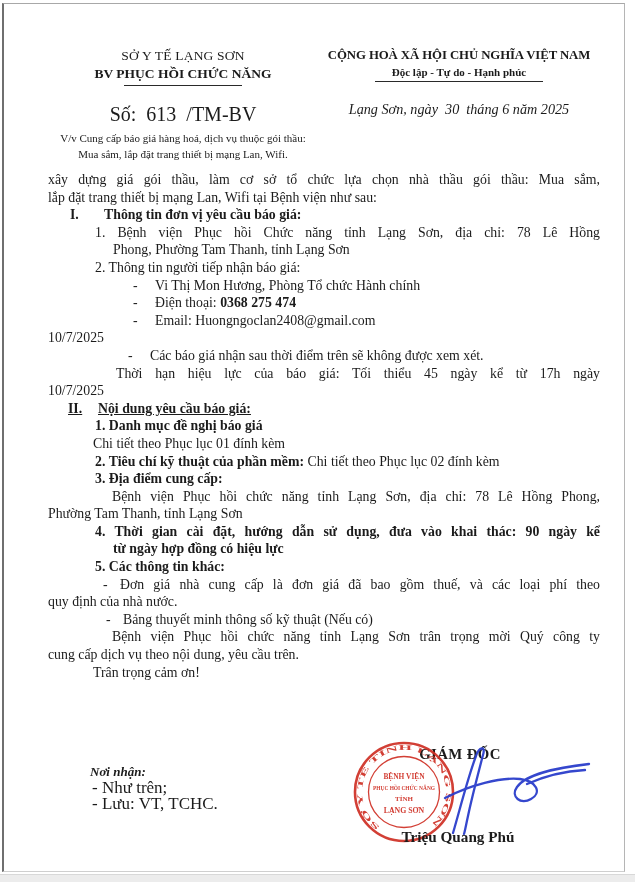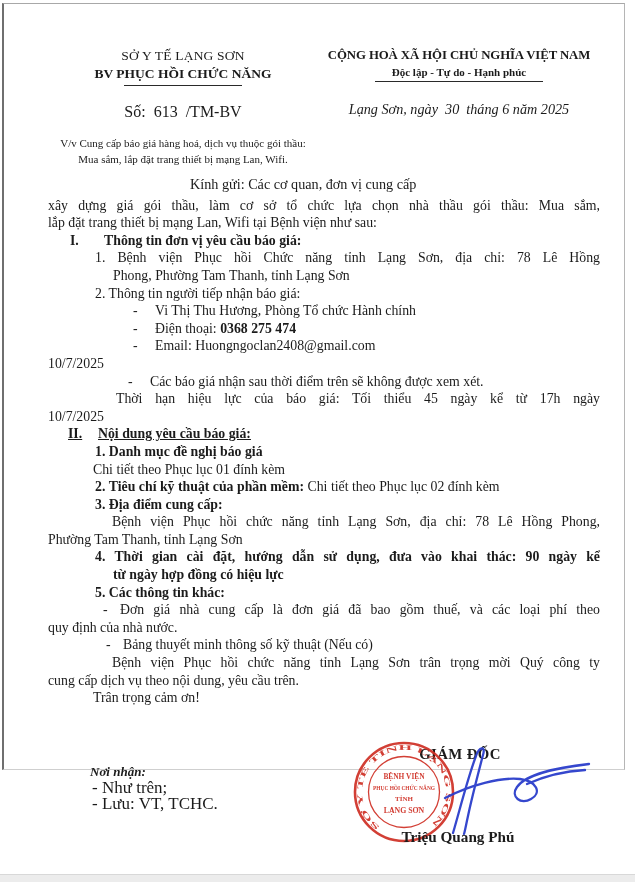--- a/index.html
+++ b/index.html
@@ -2,43 +2,43 @@
 <html><head>
 <meta charset="utf-8">
 <style>
   html,body{margin:0;padding:0;}
   body{
     width:635px;height:882px;position:relative;background:#ffffff;
     font-family:"Liberation Serif","DejaVu Serif",serif;color:#1b1b1b;
     overflow:hidden;
   }
   .page{
-    position:absolute;left:2px;top:3px;width:623px;height:767px;
+    position:absolute;left:2px;top:3px;width:623px;height:869px;
     box-sizing:border-box;background:#fff;
     border:1px solid #a8a8a8;border-left:2px solid #6f6f6f;
     border-right-color:#b5b5b5;border-bottom-color:#cfcfcf;
     padding:44px 24px 16px 44px;
   }
   .bottom-strip{
     position:absolute;left:0;top:874px;width:635px;height:8px;
     background:#ececec;border-top:1px solid #d8d8d8;
   }
   
   .hdr{display:flex;}
   .hdr-left{width:270px;text-align:center;}
   .hdr-right{width:278px;text-align:center;margin-left:2px;}
   .dept{font-size:13.5px;letter-spacing:.2px;}
   .org{font-size:13.5px;font-weight:bold;margin-top:2px;}
   .rule{height:0;border-top:1.3px solid #2a2a2a;width:118px;margin:3px auto 0;}
   .rule-r{width:168px;}
   .natl1{font-size:12.8px;font-weight:bold;letter-spacing:-0.1px;}
   .natl2{font-size:11px;font-weight:bold;margin-top:3px;}
-  .number{font-size:16px;margin-top:17px;white-space:pre;}
+  .number{font-size:20px;margin-top:17px;white-space:pre;}
   .dateline{font-size:14.2px;font-style:italic;margin-top:19px;white-space:pre;}
-  .subject{font-size:11px;width:262px;margin:15px auto 0;line-height:15.5px;text-align:center;}
+  .subject{font-size:11px;width:262px;margin:5px auto 0;line-height:15.5px;text-align:center;}
   
   .bodytext{margin-top:9px;font-size:13.8px;line-height:17.6px;}
   .salutation{margin-left:142px;font-size:14.2px;margin-bottom:3px;}
   .jl{text-align:justify;text-align-last:justify;}
   .b{font-weight:bold;}
   .ind40{margin-left:40px;}
   .ind45{margin-left:45px;}
   .ind47{margin-left:47px;}
   .ind55{margin-left:55px;}
   .ind58{margin-left:58px;}
@@ -80,21 +80,20 @@
     </div>
     <div class="hdr-right">
       <div class="natl1">CỘNG HOÀ XÃ HỘI CHỦ NGHĨA VIỆT NAM</div>
       <div class="natl2">Độc lập - Tự do - Hạnh phúc</div>
       <div class="rule rule-r"></div>
       <div class="dateline">Lạng Sơn, ngày  30  tháng 6 năm 2025</div>
     </div>
   </div>
 
   <div class="bodytext">
-    <div class="salutation">Kính gửi: Các cơ quan, đơn vị cung cấp</div>
 
     <div class="jl">xây dựng giá gói thầu, làm cơ sở tổ chức lựa chọn nhà thầu gói thầu: Mua sắm,</div>
     <div>lắp đặt trang thiết bị mạng Lan, Wifi tại Bệnh viện như sau:</div>
 
     <div class="sec sec1h">
       <span class="num">I.</span>
       <span>Thông tin đơn vị yêu cầu báo giá:</span>
     </div>
 
     <div class="jl ind47">
@@ -102,21 +101,21 @@
       <span>Bệnh viện Phục hồi Chức năng tỉnh Lạng Sơn, địa chỉ: 78 Lê Hồng</span>
     </div>
     <div class="ind65">Phong, Phường Tam Thanh, tỉnh Lạng Sơn</div>
 
     <div class="ind47">
       <span>2.</span>
       <span>Thông tin người tiếp nhận báo giá:</span>
     </div>
 
     <div class="ind85">
-      <span class="d">-</span><span>Vi Thị Thu Hương, Phòng Tổ chức Hành chính</span>
+      <span class="d">-</span><span>Vi Thị Mon Hương, Phòng Tổ chức Hành chính</span>
     </div>
     <div class="ind85">
       <span class="d">-</span><span>Điện thoại:</span>
       <span class="b">0368 275 474</span>
     </div>
     <div class="ind85">
       <span class="d">-</span><span>Email:  Huongngoclan2408@gmail.com</span>
     </div>
 
     <div>10/7/2025</div>

